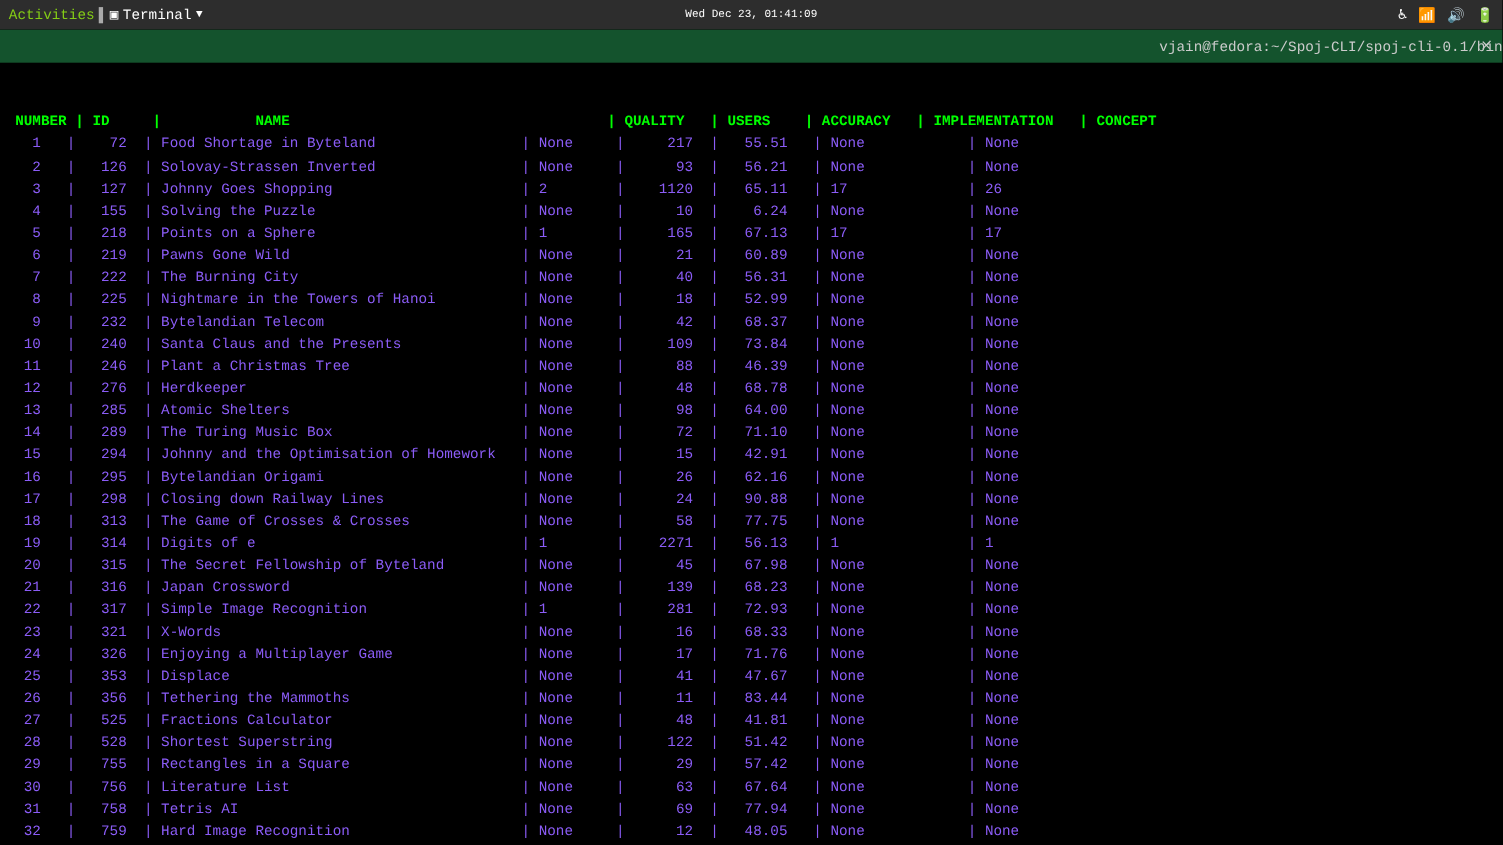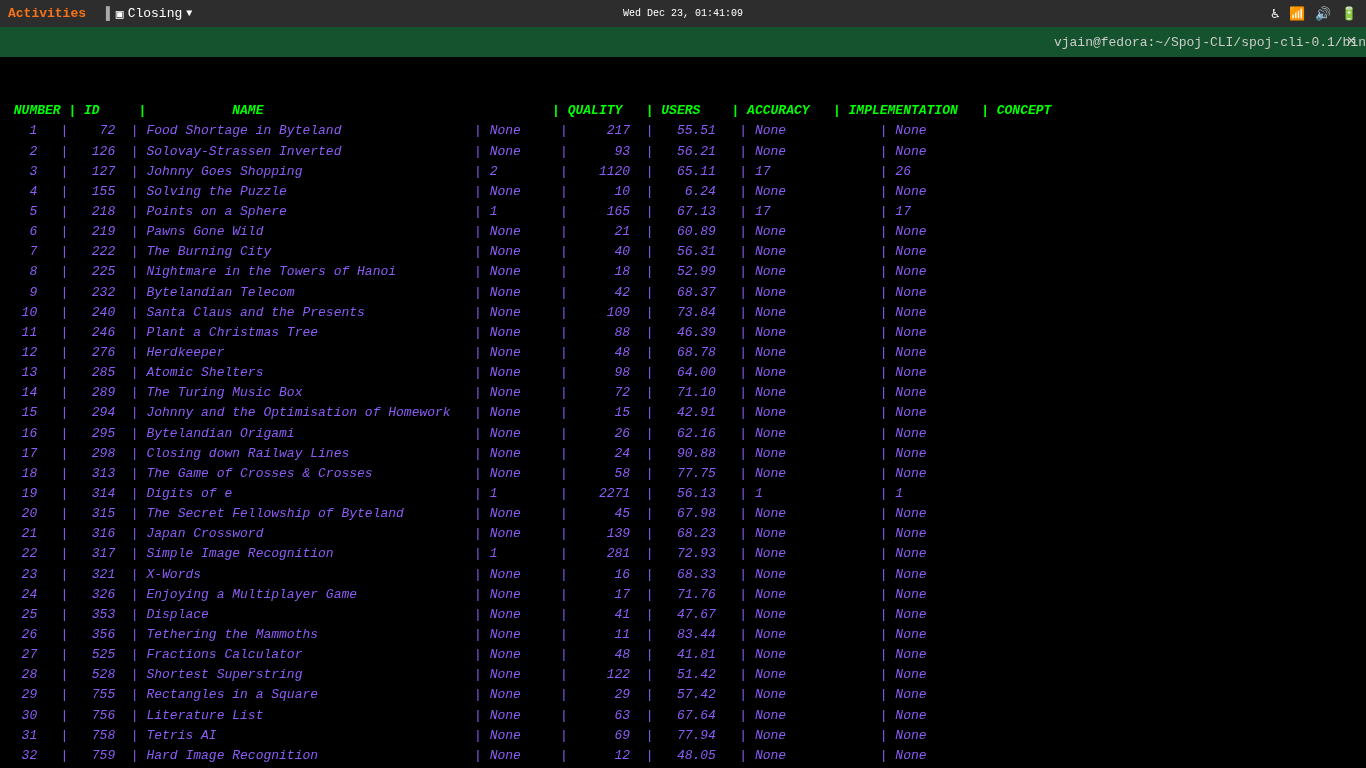--- a/index.html
+++ b/index.html
@@ -15,24 +15,24 @@
     #system-bar {
       background: #2d2d2d;
       height: 27px;
       display: flex;
       align-items: center;
       padding: 0 8px;
       color: #fff;
       font-size: 13px;
     }
     #activities-btn {
-      color: #f97316;
-      margin-right: 16px;
+      color: #84cc16;
+      margin-right: 0;
       cursor: pointer;
-      font-weight: bold;
+      font-weight: normal;
     }
     #terminal-btn {
       display: flex;
       align-items: center;
       gap: 4px;
       color: #fff;
       cursor: pointer;
     }
     #clock {
       position: absolute;
@@ -72,21 +72,20 @@
       right: 10px;
       color: #ccc;
       cursor: pointer;
       font-size: 16px;
       line-height: 1;
     }
     #terminal-content {
       flex: 1;
       overflow: hidden;
       padding: 4px 0;
-      font-style: italic;
     }
 
     
     #table-container {
       color: #00ff00;
       font-family: 'Courier New', monospace;
       font-size: 13px;
       white-space: pre;
       line-height: 1.55;
       padding: 0 6px;
@@ -102,21 +101,21 @@
     
   </style>
 </head>
 <body>
 
 <div id="system-bar">
   <span id="activities-btn">Activities</span>
   <span style="color:#aaa; margin-right:6px;">▐</span>
   <span id="terminal-btn">
     <span>▣</span>
-    <span>Closing</span>
+    <span>Terminal</span>
     <span style="font-size:10px;">▼</span>
   </span>
   <span id="clock">Wed Dec 23, 01:41:09</span>
   <div id="sys-icons">
     <span style="font-size:14px;">♿</span>
     <span style="font-size:13px;">📶</span>
     <span style="font-size:13px;">🔊</span>
     <span style="font-size:13px;">🔋</span>
   </div>
 </div>

